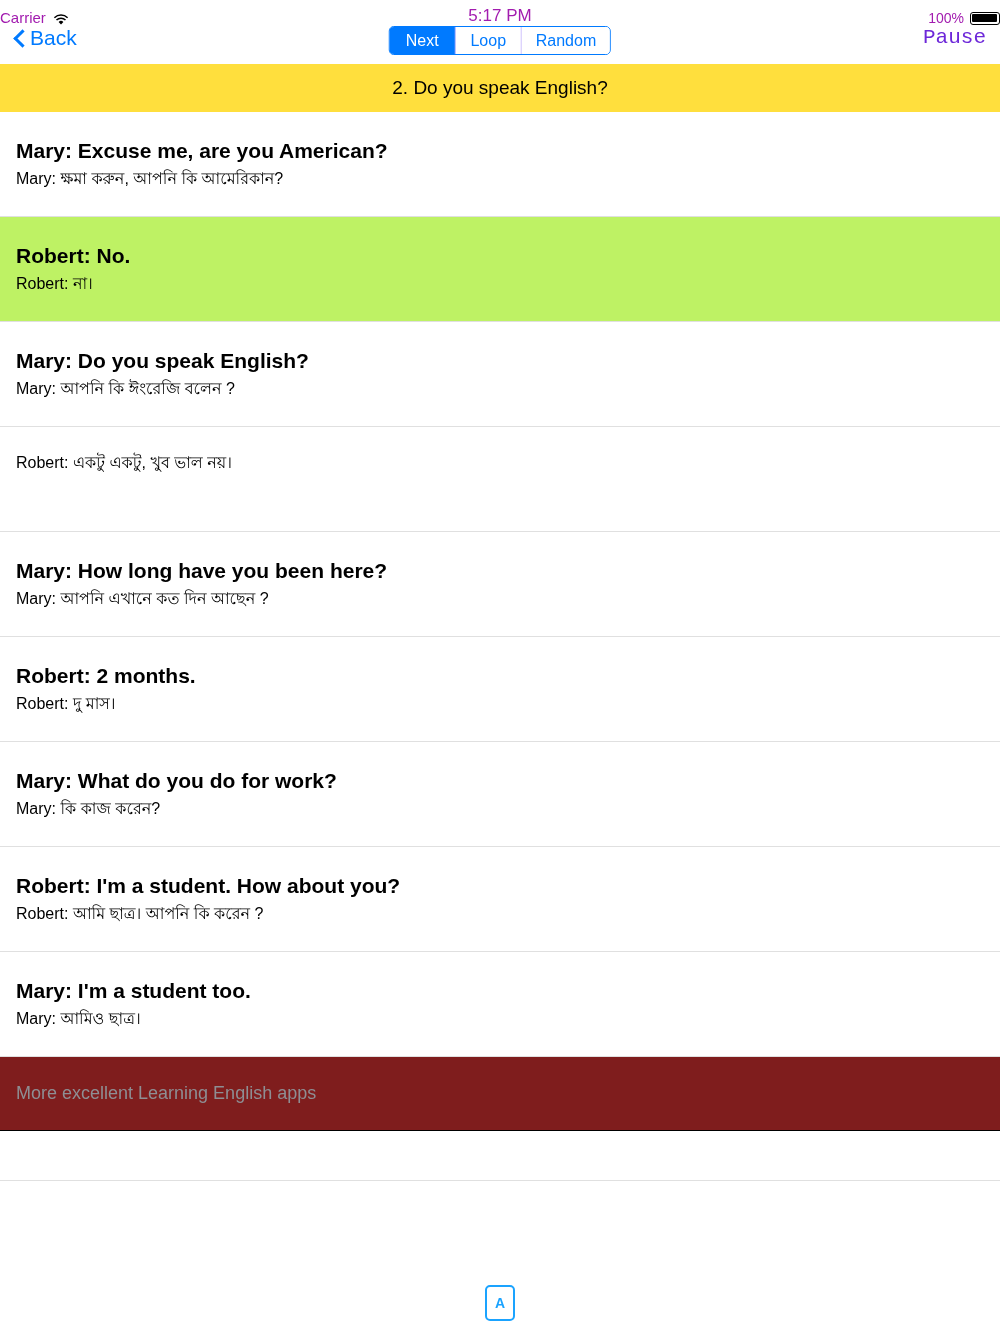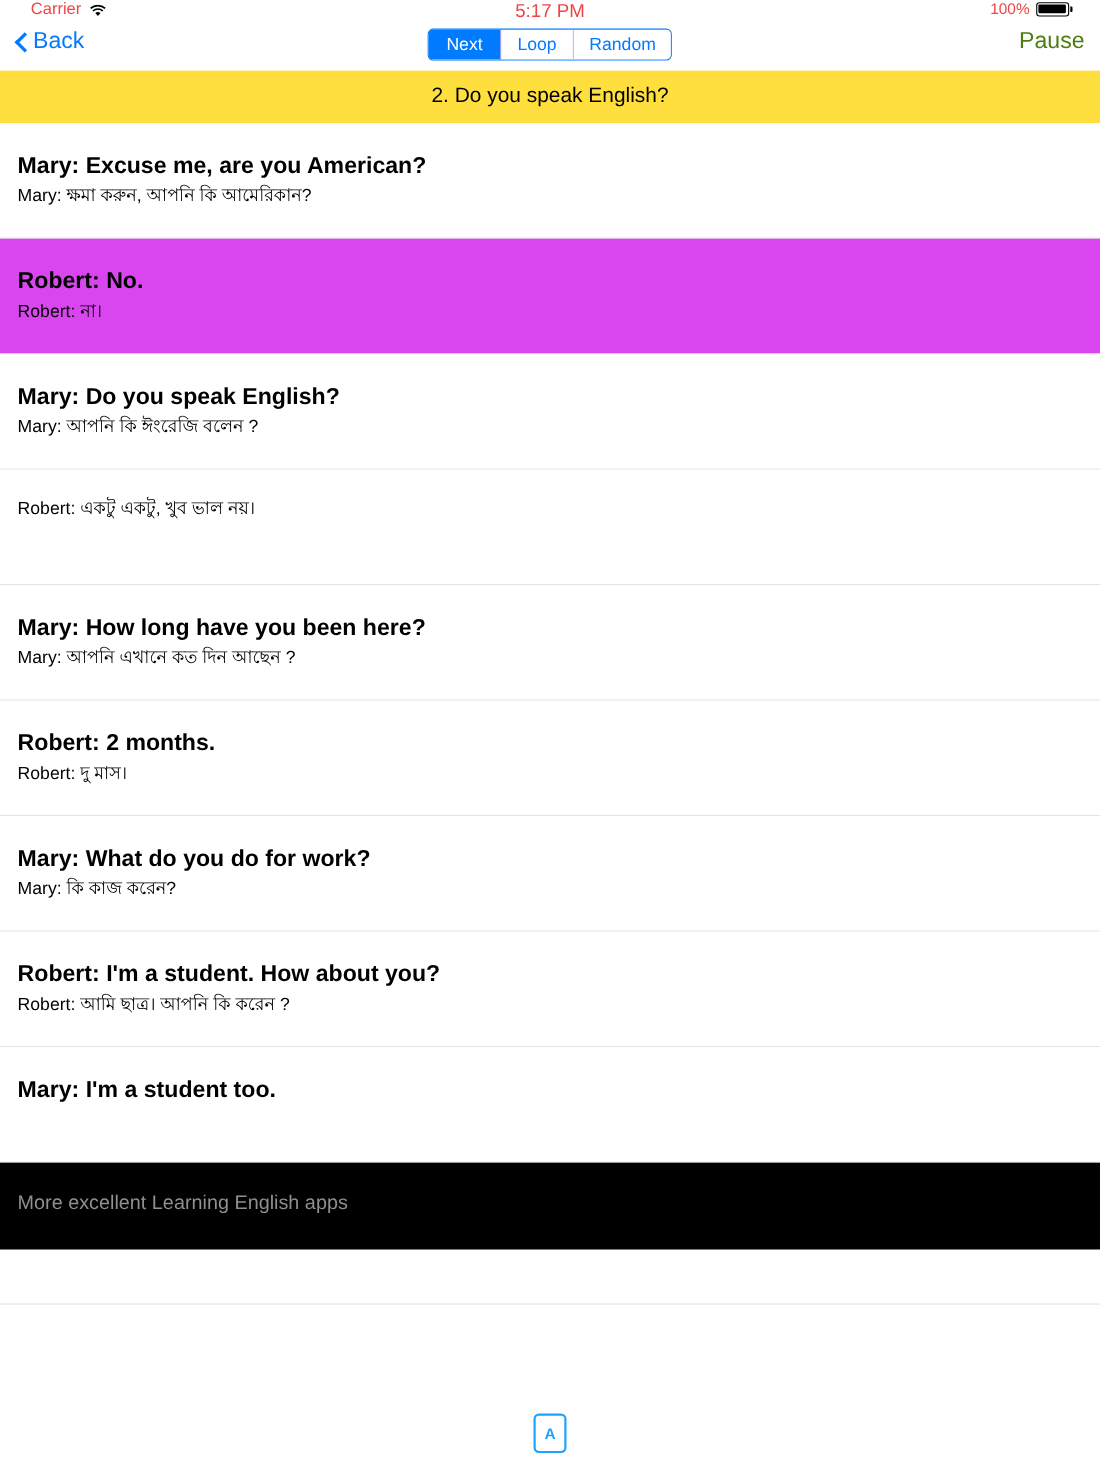--- a/index.html
+++ b/index.html
@@ -17,24 +17,24 @@
     display: flex;
     flex-direction: column;
     overflow: hidden;
     background: #ffffff;
   }
 
   
   .status-bar {
     height: 26px;
     display: flex;
-    align-items: flex-start;
-    padding: 0 28px;
+    align-items: flex-end;
+    padding: 0 0;
     font-size: 15px;
-    color: #ef4444;
+    color: #a21caf;
     background: #ffffff;
     flex: none;
   }
   .status-left { display: flex; align-items: center; gap: 7px; }
   .status-center {
     position: absolute;
     left: 0; right: 0;
     text-align: center;
     font-size: 17px;
     font-weight: 400;
@@ -98,23 +98,24 @@
     content: "";
     position: absolute;
     left: 2px; top: 4px;
     width: 10px; height: 10px;
     border-left: 3px solid #007aff;
     border-bottom: 3px solid #007aff;
     transform: rotate(45deg);
   }
   .nav-right {
     margin-left: auto;
-    color: #4d7c0f;
+    color: #6d28d9;
     font-size: 21px;
     cursor: pointer;
+    font-family: Liberation Mono, monospace;
   }
   .seg-control {
     position: absolute;
     left: 50%;
     transform: translateX(-50%);
     display: flex;
     border: 1px solid #007aff;
     border-radius: 5px;
     overflow: hidden;
     height: 29px;
@@ -152,39 +153,39 @@
     overflow: hidden;
     background: #ffffff;
   }
   .row {
     border-bottom: 1px solid #e0e0e0;
     padding: 26px 16px 22px 16px;
     background: #ffffff;
     cursor: pointer;
     min-height: 105px;
   }
-  .row.selected { background: #d946ef; }
+  .row.selected { background: #bef264; }
   .row-en {
     font-size: 21px;
     font-weight: bold;
     color: #000;
     line-height: 1.25;
     margin-bottom: 5px;
   }
   .row-tr {
     font-size: 16px;
     color: #000;
     line-height: 1.3;
   }
   .row-ad {
     padding: 26px 16px;
-    border-bottom: 6px solid #000000;
+    border-bottom: 1px solid #000000;
     font-size: 18px;
     color: #8e8e93;
-    background: #000000;
+    background: #7f1d1d;
     cursor: pointer;
   }
   .row-blank {
     height: 50px;
     border-bottom: 1px solid #e0e0e0;
     background: #ffffff;
   }
 
   
   .bottom-bar {
@@ -290,20 +291,21 @@
       <div class="row-tr">Mary: কি কাজ করেন?</div>
     </div>
 
     <div class="row">
       <div class="row-en">Robert: I'm a student. How about you?</div>
       <div class="row-tr">Robert: আমি ছাত্র। আপনি কি করেন ?</div>
     </div>
 
     <div class="row">
       <div class="row-en">Mary: I'm a student too.</div>
+      <div class="row-tr">Mary: আমিও ছাত্র।</div>
     </div>
 
     <div class="row-ad">More excellent Learning English apps</div>
 
     <div class="row-blank"></div>
 
   </div>
 
   <div class="bottom-bar">
     <div class="app-icon">

